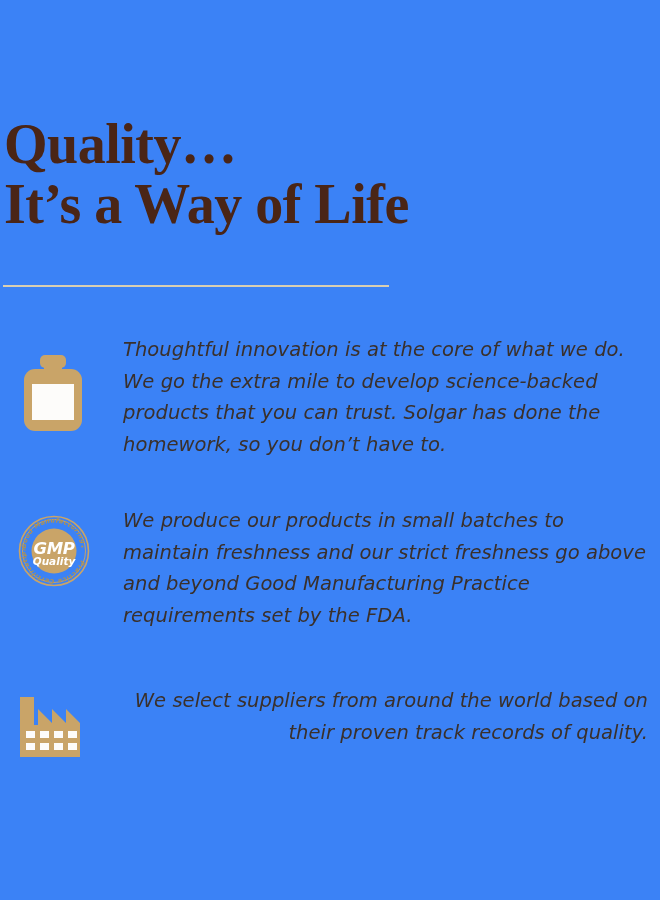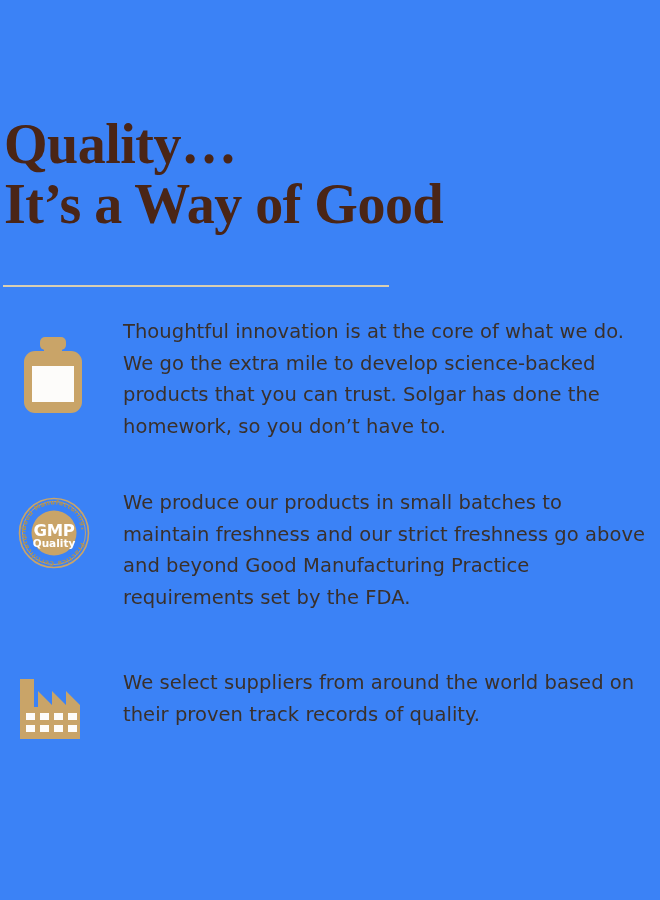--- a/index.html
+++ b/index.html
@@ -47,22 +47,23 @@
     top: 285px;
     width: 386px;
     height: 2px;
     background: #d9cfb2;
   }
 
   
   .features {
     position: absolute;
     left: 0;
-    top: 312px;
+    top: 330px;
     width: 652px;
+    font-style: italic;
   }
   .feature-row {
     position: relative;
     display: flex;
     align-items: flex-start;
   }
   .feature-row.row-1 { margin-bottom: 0; }
   .icon-cell {
     width: 123px;
     flex: 0 0 123px;
@@ -88,40 +89,40 @@
   .row-1 { height: 175px; }
   .row-2 { height: 180px; }
   .row-3 { height: 120px; }
 
   .row-1 .icon-cell { padding-top: 24px; }
   .row-2 .icon-cell { padding-top: 10px; }
   .row-3 .icon-cell { padding-top: 8px; }
 
   .row-1 .text-cell { padding-top: 4px; }
   .row-2 .text-cell { padding-top: 0px; }
-  .row-3 .text-cell { padding-top: 0px; }
+  .row-3 .text-cell { padding-top: 0px; text-align: right; }
 
   
   .icon-svg { display: block; }
 
   
   .gmp-seal {
     position: relative;
     width: 72px;
     height: 72px;
   }
 </style>
 </head>
 <body>
 
 <div class="page">
 
   <div class="heading-block">
     <div class="heading-line first">Quality…</div>
-    <div class="heading-line second">It’s a Way of Good</div>
+    <div class="heading-line second">It’s a Way of Life</div>
   </div>
 
   <div class="divider"></div>
 
   <div class="features">
 
     <div class="feature-row row-1">
       <div class="icon-cell">
         <svg class="icon-svg" width="70" height="78" viewBox="0 0 70 78">
 

